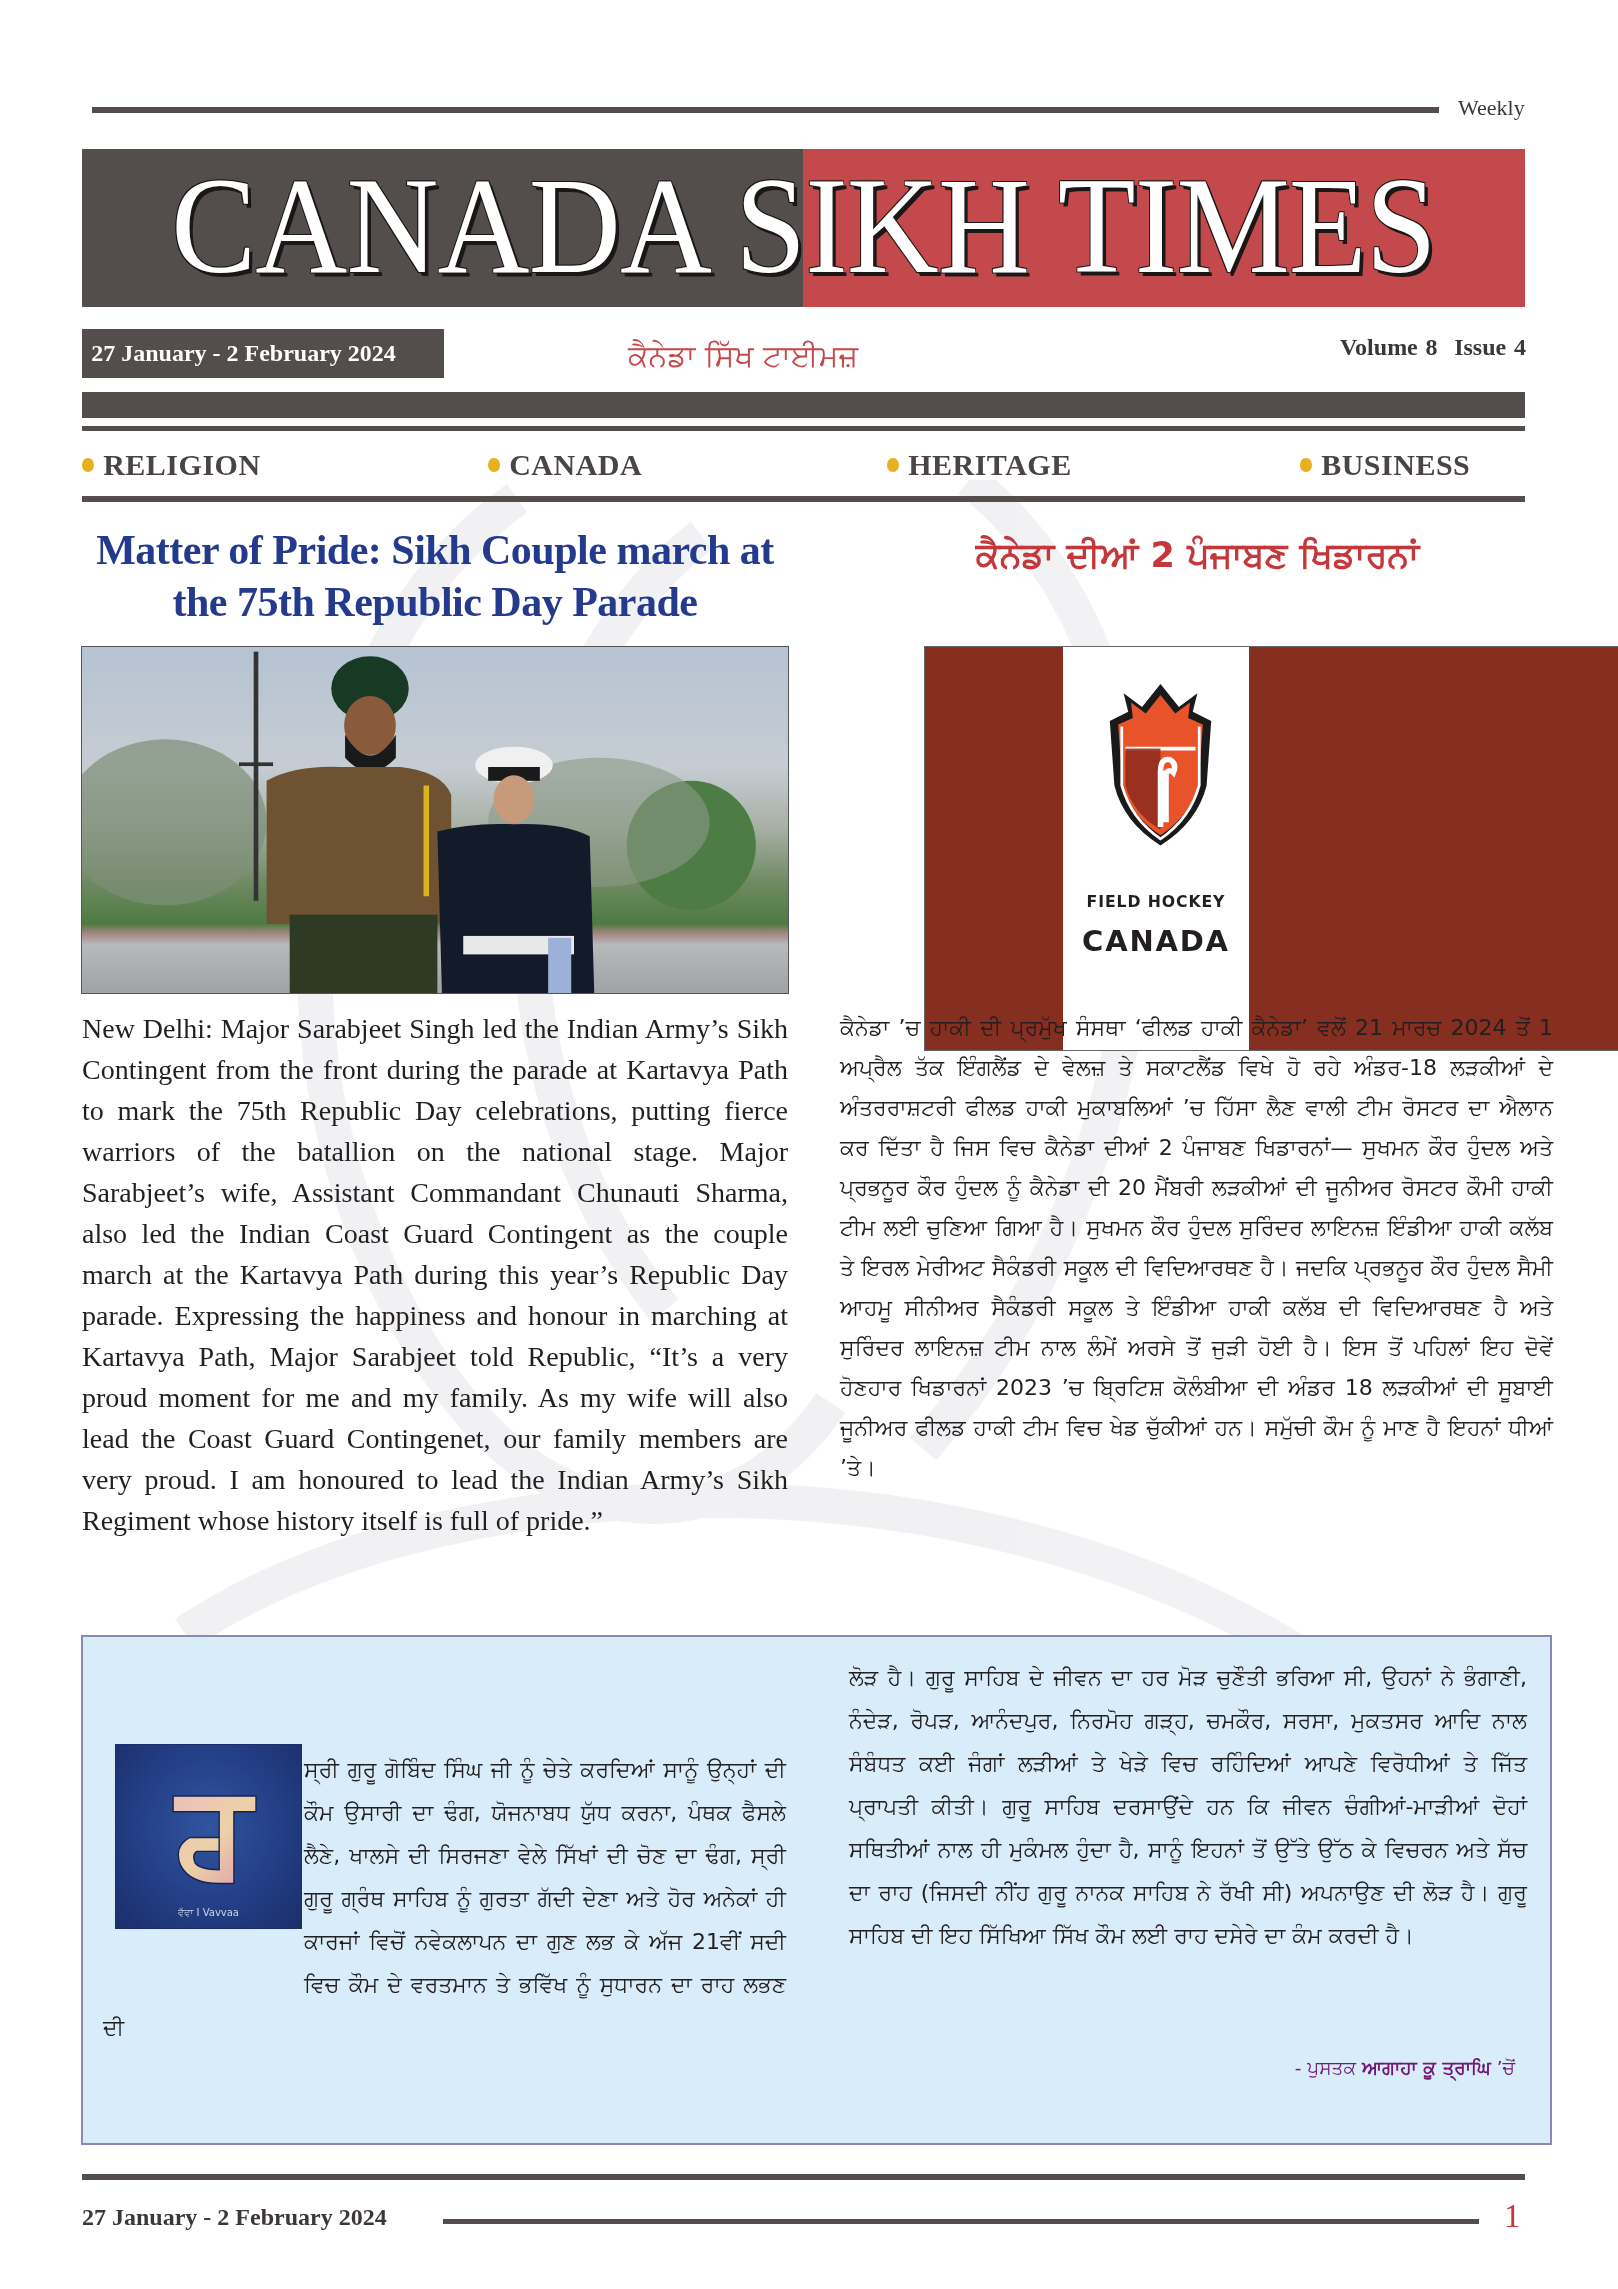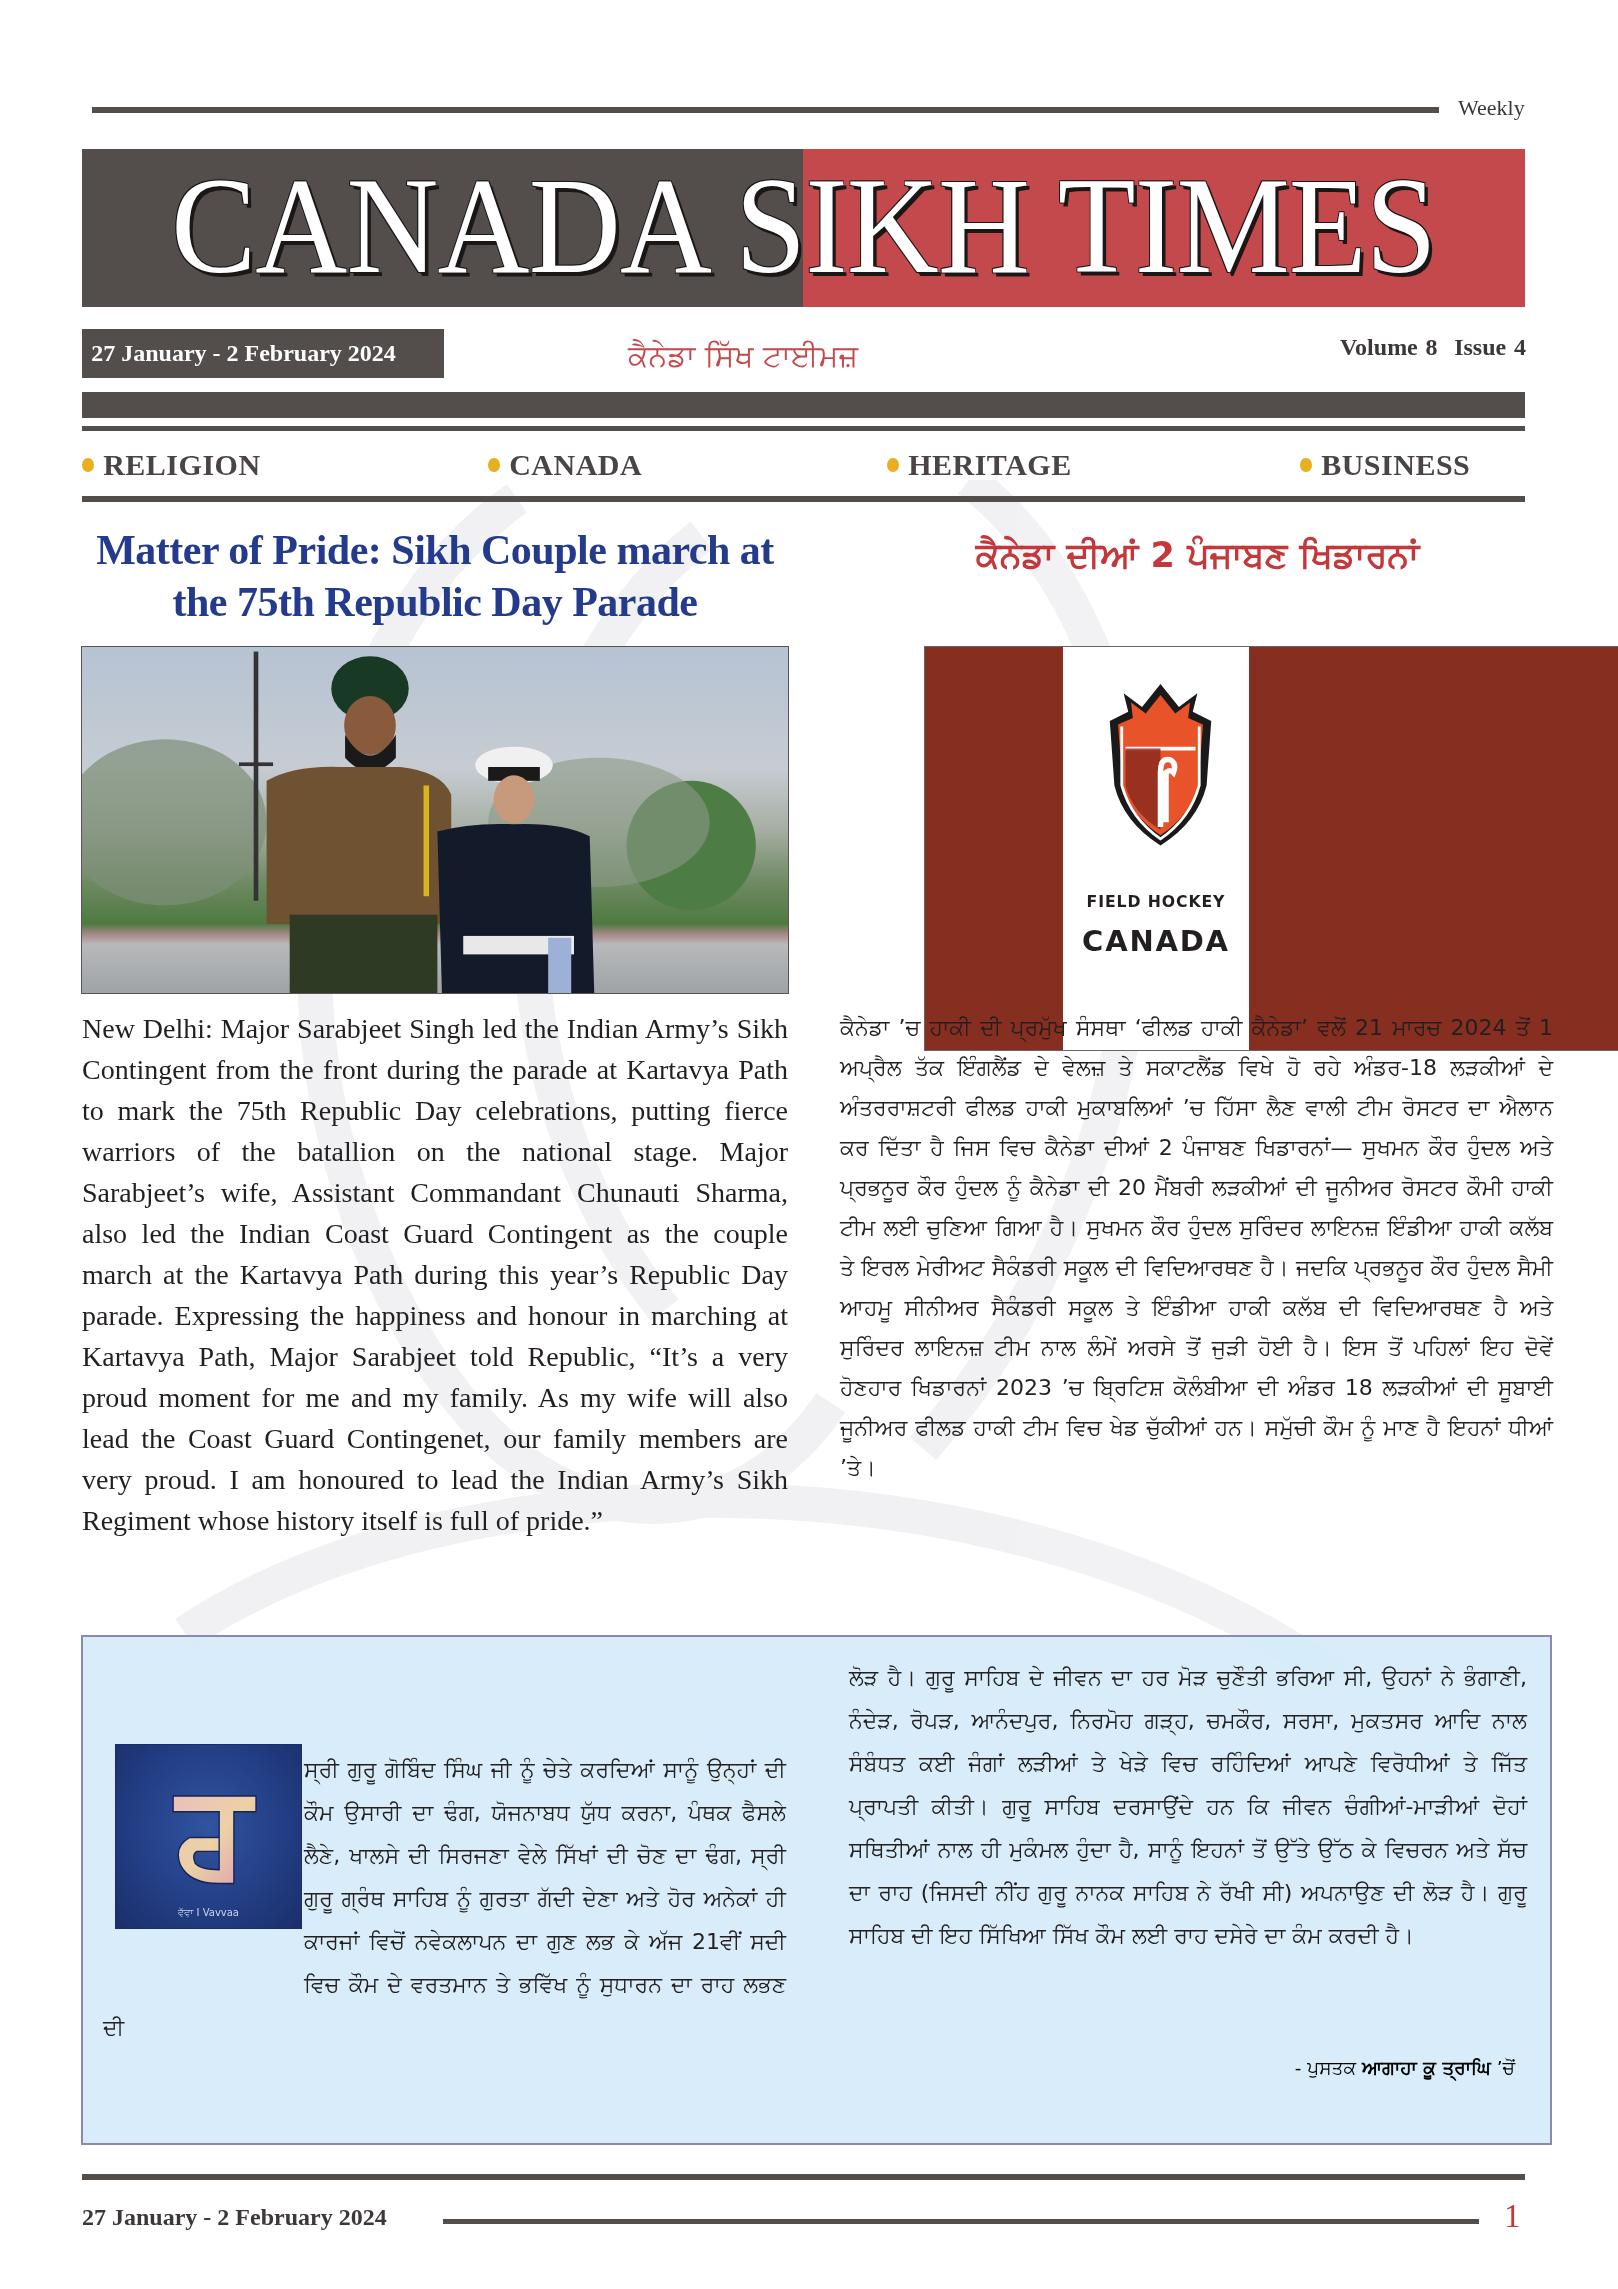--- a/index.html
+++ b/index.html
@@ -138,21 +138,21 @@
     text-align: justify;
   }
   .box-left-col .float-space { float: left; width: 201px; height: 258px; }
   .box-right-col {
     position: absolute; left: 766px; top: 18.5px; width: 678px;
     font-family: "DejaVu Sans", sans-serif; font-size: 22px; line-height: 43px; color: #231f20;
     text-align: justify;
   }
   .box-source {
     position: absolute; right: 35px; top: 420px;
-    font-family: "DejaVu Sans", sans-serif; font-size: 18.5px; color: #000000;
+    font-family: "DejaVu Sans", sans-serif; font-size: 18.5px; color: #701a75;
   }
   .box-source b { font-weight: bold; }
 
   
   .footer-rule { left: 82px; top: 2174px; width: 1443px; height: 5.5px; background: #534d4c; }
   .footer-date {
     left: 82px; top: 2204px; font-size: 24px; font-weight: bold; color: #3d3838; white-space: nowrap;
   }
   .footer-line { left: 443px; top: 2219px; width: 1036px; height: 4.6px; background: #534d4c; }
   .page-num { left: 1504px; top: 2198px; font-size: 33px; color: #c4373a; font-family: "Liberation Serif", serif; }

